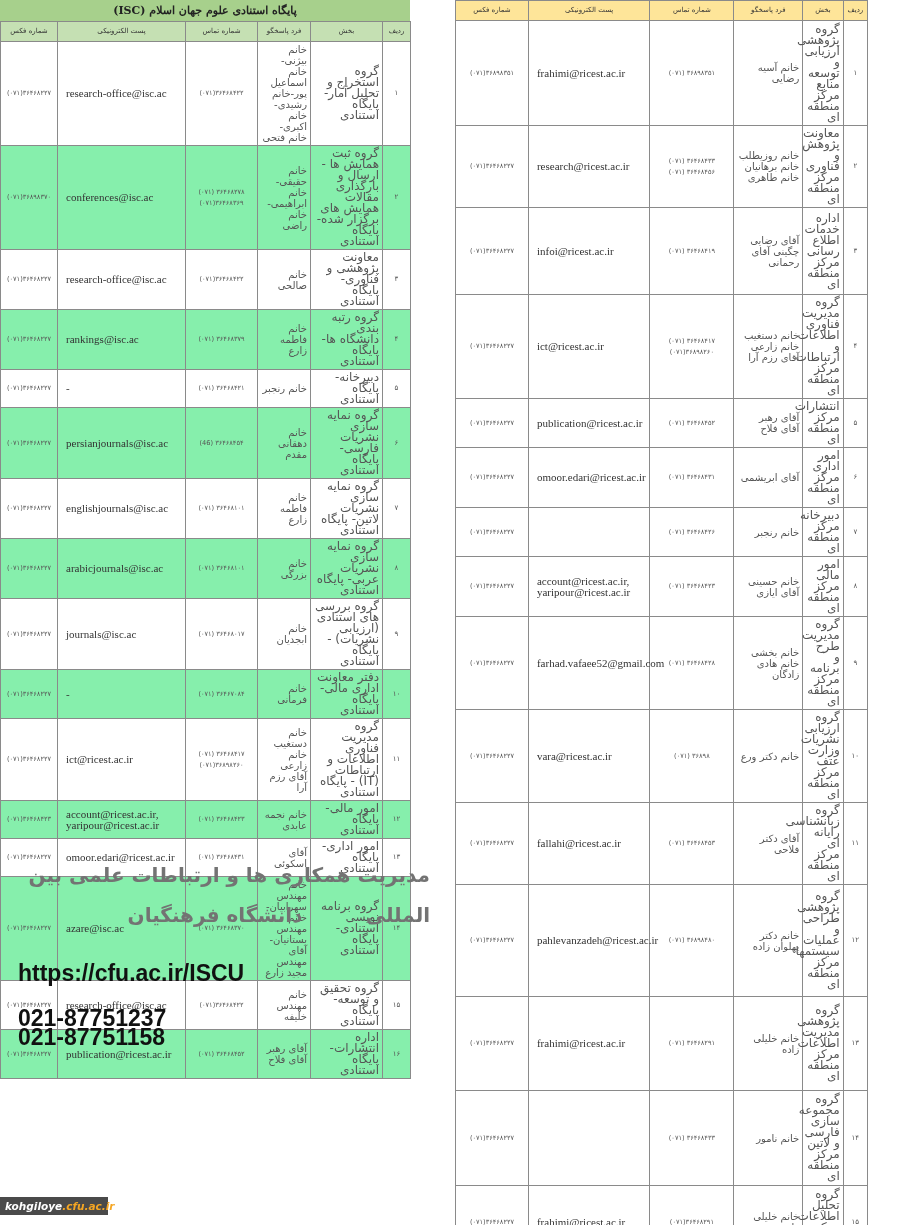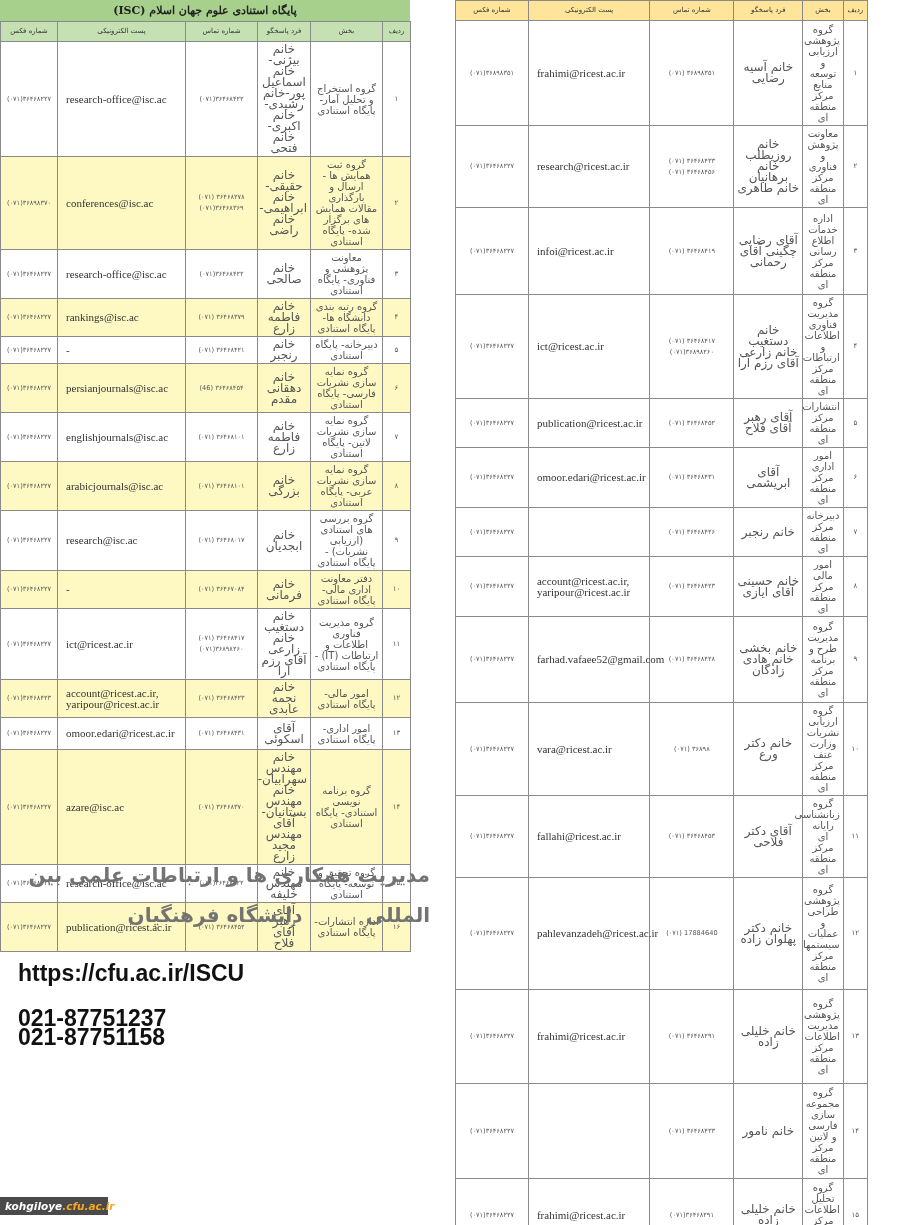--- a/index.html
+++ b/index.html
@@ -17,27 +17,27 @@
   }
   #isc-panel .panel-title { background: #a7d08c; }
   #ricest-panel .panel-title { background: #ffd966; }
 
   table { border-collapse: collapse; width: 100%; direction: rtl; table-layout: fixed; }
   th, td { border: 1px solid #8a8a8a; font-size: 7px; line-height: 11px; vertical-align: middle; }
   th { height: 20px; font-weight: normal; text-align: center; color: #333; font-family: "DejaVu Sans", sans-serif; }
   #isc-panel th { background: #c5e0b3; }
   #ricest-panel th { background: #fee599; }
   td { text-align: center; padding: 2px 3px; color: #444; }
-  td.dept { font-size: 10px; color: #555; }
-  td.person { text-align: center; font-size: 12px; color: #555; }
+  td.dept { text-align: right; font-size: 12px; color: #555; }
+  td.person { text-align: right; font-size: 10px; color: #555; }
   td.email { text-align: left; direction: ltr; font-family: "Liberation Serif", serif; font-size: 11px; color: #333; padding-left: 8px; }
   td.phone { direction: ltr; font-size: 6.6px; color: #555; letter-spacing: 0.3px; }
   td.fax { direction: ltr; font-size: 6.6px; color: #555; letter-spacing: 0.3px; }
   td.num { font-size: 7px; color: #555; }
-  #isc-panel tr.alt td { background: #fef9c3; }
+  #isc-panel tr.alt td { background: #86efac; }
   .line { display: block; }
 
   #footer-block { position: absolute; left: 0; top: 855px; width: 440px; }
   .fa-title { direction: rtl; text-align: center; font-family: "DejaVu Sans", sans-serif; font-weight: bold; font-size: 20px; color: #737373; line-height: 40px; }
   .fa-title.l1 { position: absolute; left: 0; top: 0; width: 430px; text-align: right; }
   .fa-title.l2 { position: absolute; left: 115px; top: 40px; width: 200px; }
   .contact-line { position: absolute; left: 18px; font-family: "Liberation Sans", sans-serif; font-weight: bold; font-size: 23px; color: #111; direction: ltr; }
 
   #site-badge {
     position: absolute; left: 0; top: 1197px; width: 108px; height: 18px;
@@ -256,21 +256,21 @@
             <span class="line">گروه بررسی های استنادی (ارزیابی نشریات) - پایگاه استنادی</span>
           </td>
           <td class="person">
             <span class="line">خانم ابجدیان</span>
           </td>
           <td class="phone">
             <span class="line">(۰۷۱) ۳۶۴۶۸۰۱۷</span>
             <span class="line"></span>
           </td>
           <td class="email">
-            <span class="line">research@isc.ac</span>
+            <span class="line">journals@isc.ac</span>
             <span class="line"></span>
           </td>
           <td class="fax">
             <span class="line">(۰۷۱)۳۶۴۶۸۲۲۷</span>
           </td>
         </tr>
         <tr class="alt" style="height: 27px;">
           <td class="num">
             <span class="line">۱۰</span>
           </td>
@@ -695,21 +695,21 @@
           <td class="num">
             <span class="line">۱۲</span>
           </td>
           <td class="dept">
             <span class="line">گروه پژوهشی طراحی و عملیات سیستمها مرکز منطقه ای</span>
           </td>
           <td class="person">
             <span class="line">خانم دکتر پهلوان زاده</span>
           </td>
           <td class="phone">
-            <span class="line">(۰۷۱) 17884640</span>
+            <span class="line">(۰۷۱) ۳۶۸۹۸۴۸۰</span>
             <span class="line"></span>
           </td>
           <td class="email">
             <span class="line">pahlevanzadeh@ricest.ac.ir</span>
             <span class="line"></span>
           </td>
           <td class="fax">
             <span class="line">(۰۷۱)۳۶۴۶۸۲۲۷</span>
           </td>
         </tr>

